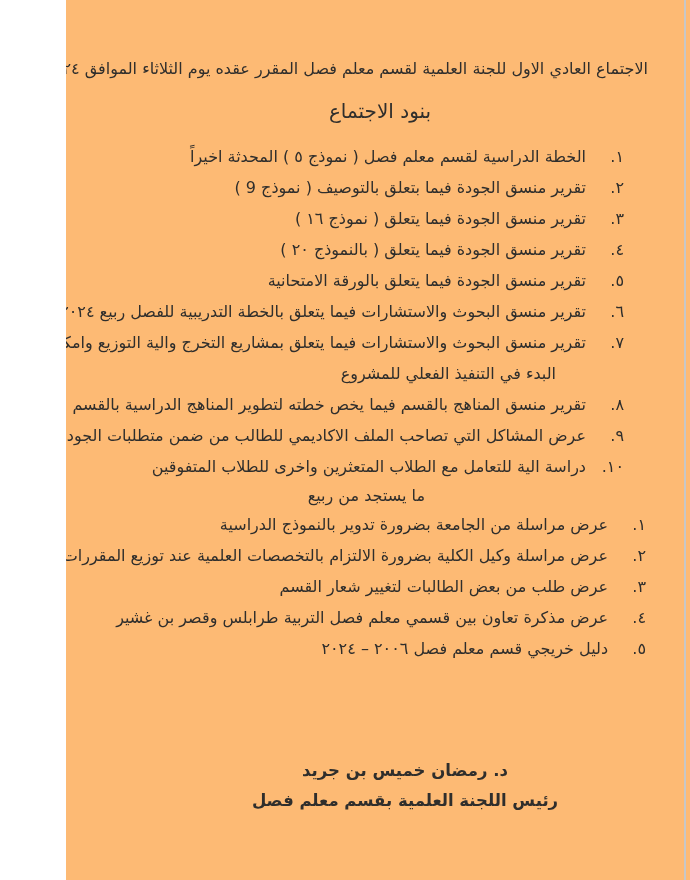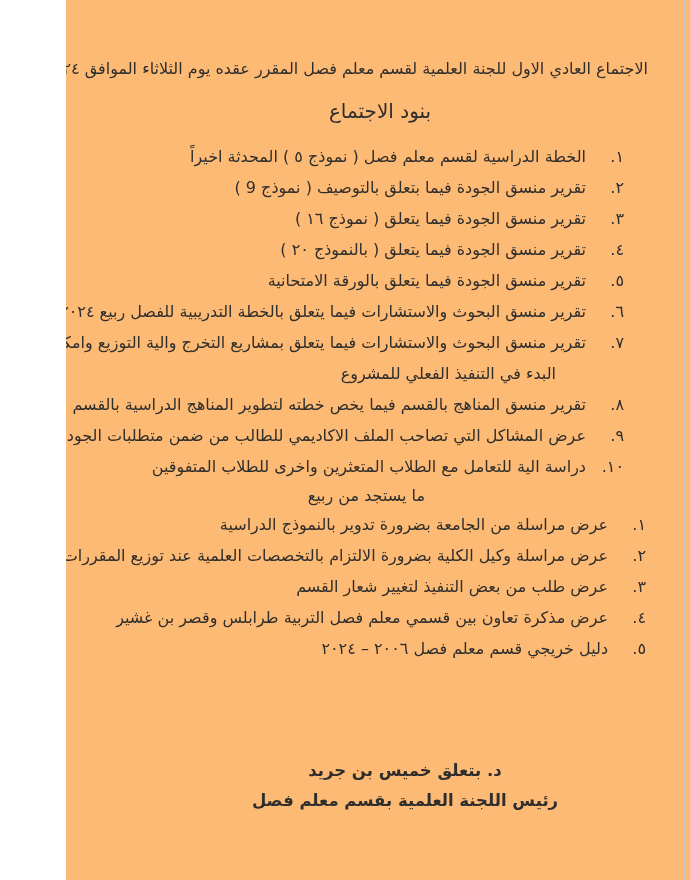--- a/index.html
+++ b/index.html
@@ -198,21 +198,21 @@
         <div class="row">
           <span class="num">٢.</span>
           <span class="txt">عرض مراسلة وكيل الكلية بضرورة الالتزام بالتخصصات العلمية عند توزيع المقررات الدراسية</span>
         </div>
 
       </li>
 
       <li class="item">
         <div class="row">
           <span class="num">٣.</span>
-          <span class="txt">عرض طلب من بعض التنفيذ لتغيير شعار القسم</span>
+          <span class="txt">عرض طلب من بعض الطالبات لتغيير شعار القسم</span>
         </div>
 
       </li>
 
       <li class="item">
         <div class="row">
           <span class="num">٤.</span>
           <span class="txt">عرض مذكرة تعاون بين قسمي معلم فصل التربية طرابلس وقصر بن غشير</span>
         </div>
 
@@ -221,16 +221,16 @@
       <li class="item">
         <div class="row">
           <span class="num">٥.</span>
           <span class="txt">دليل خريجي قسم معلم فصل ٢٠٠٦ – ٢٠٢٤</span>
         </div>
 
       </li>
     </ol>
 
   <div class="signature">
-    <div class="sig-name">د. بتعلق خميس بن جريد</div>
+    <div class="sig-name">د. رمضان خميس بن جريد</div>
     <div class="sig-title">رئيس اللجنة العلمية بقسم معلم فصل</div>
   </div>
 </div>
 
 </body></html>

